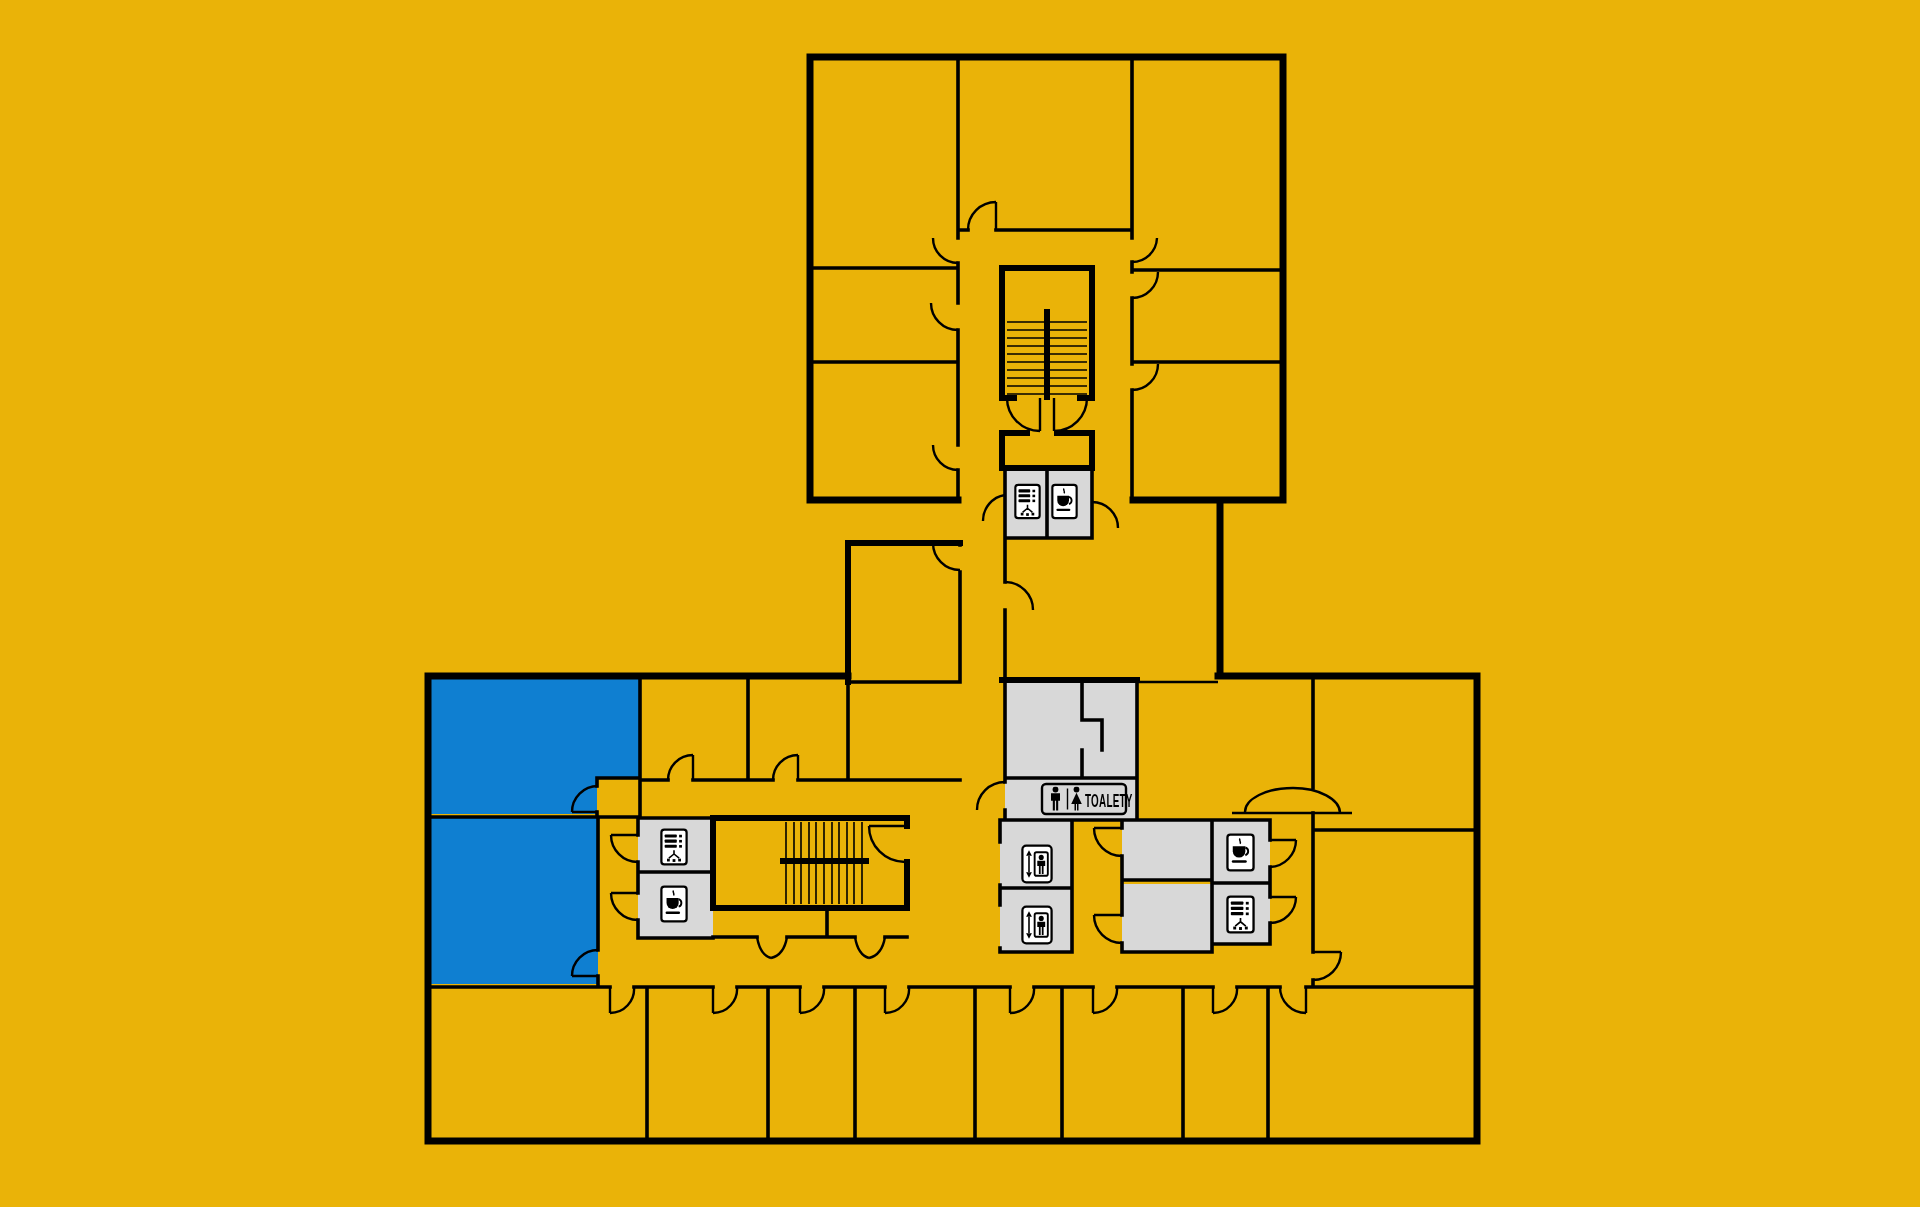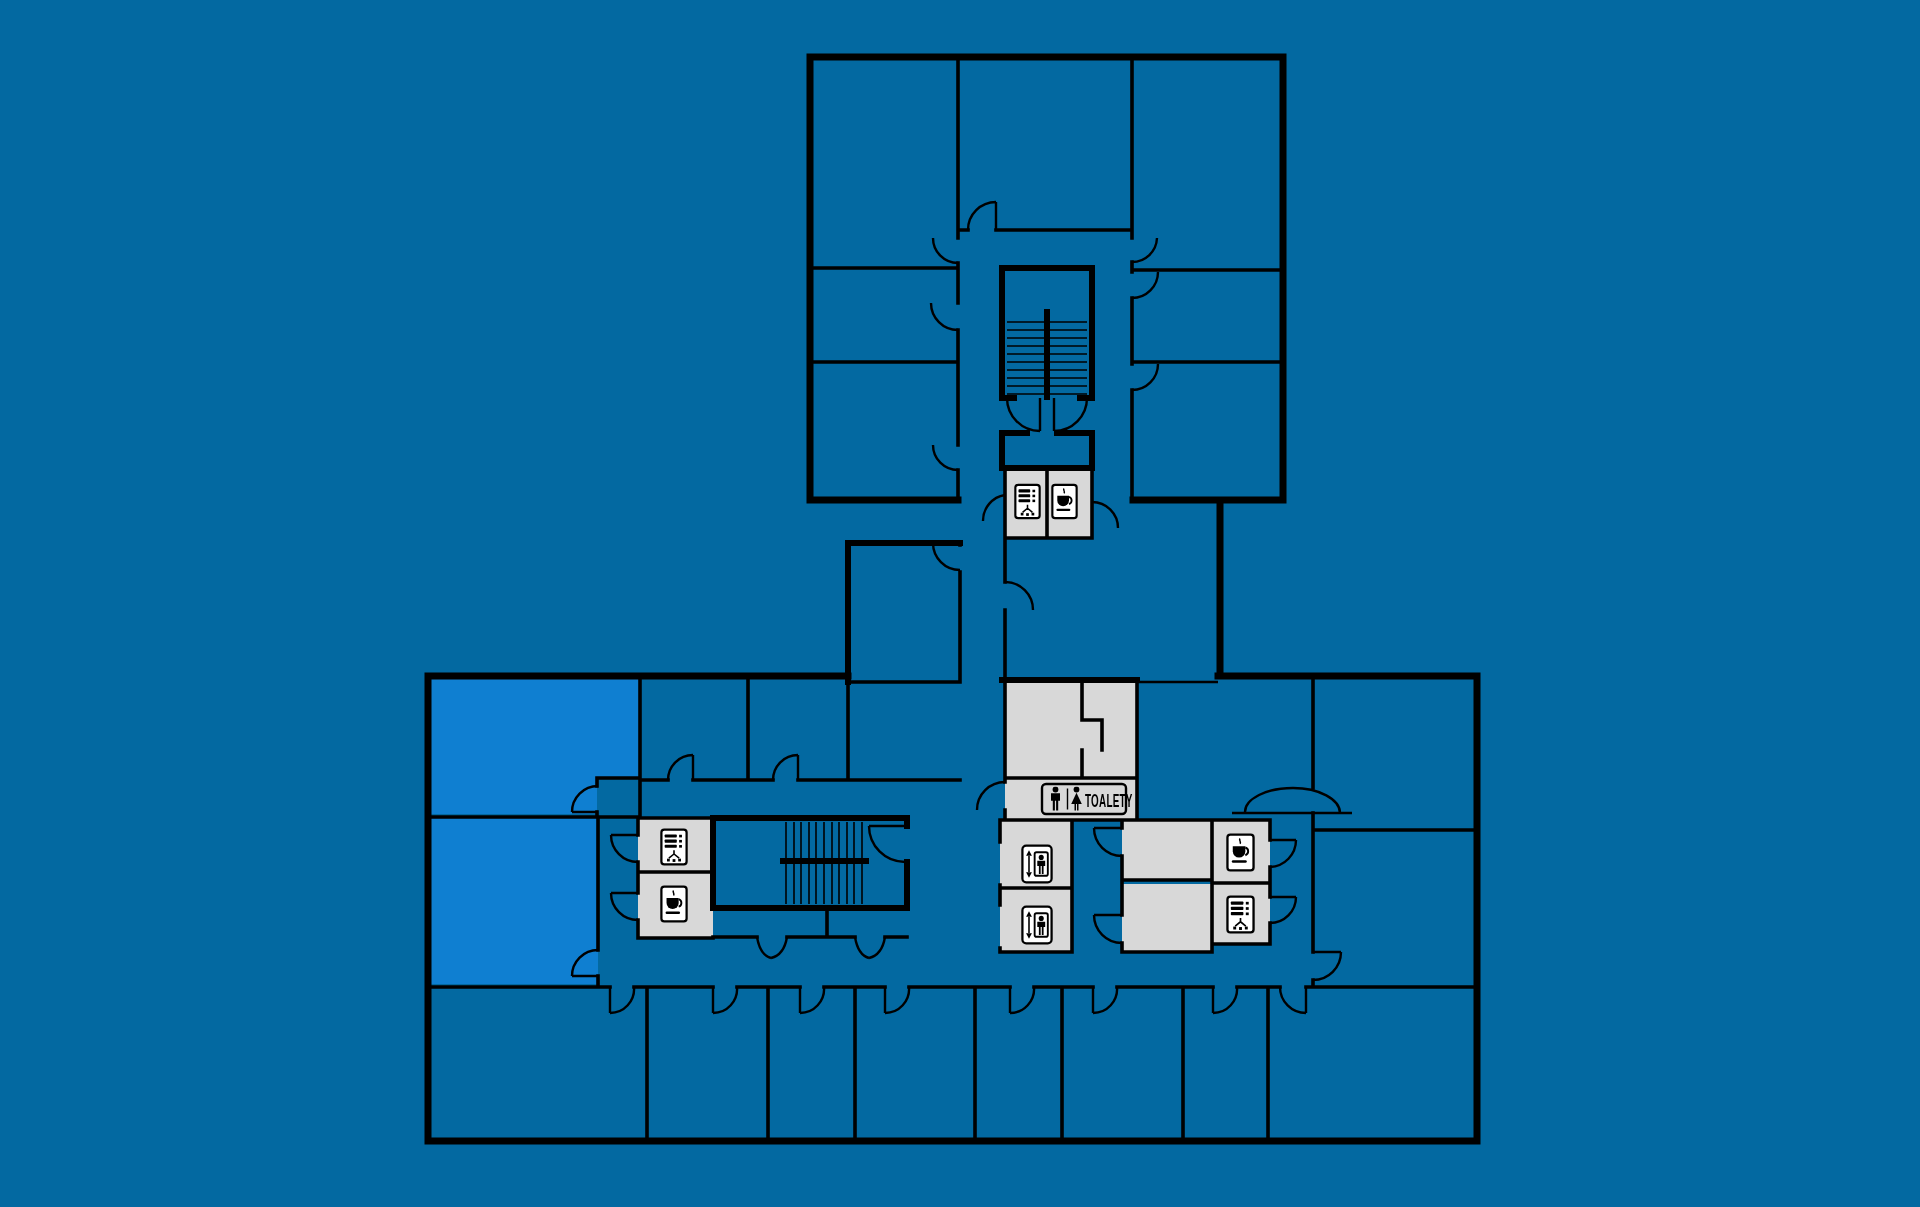--- a/index.html
+++ b/index.html
@@ -1,16 +1,16 @@
 <!DOCTYPE html>
 <html><head>
 <meta charset="utf-8">
 <style>
   html,body{margin:0;padding:0;background:#ffffff;}
-  .stage{position:relative;width:1920px;height:1207px;background:#0369a1;overflow:hidden;
+  .stage{position:relative;width:1920px;height:1207px;background:#eab308;overflow:hidden;
          font-family:"Liberation Sans", sans-serif;}
   .stage svg{position:absolute;left:0;top:0;}
   .w7{stroke:#000;stroke-width:7;fill:none;stroke-linecap:square;}
   .w6{stroke:#000;stroke-width:6;fill:none;stroke-linecap:square;}
   .w4{stroke:#000;stroke-width:3.6;fill:none;stroke-linecap:square;}
   .arc{stroke:#000;stroke-width:2.4;fill:none;stroke-linecap:butt;}
   .t{stroke:#000;stroke-width:1.6;fill:none;}
   .signtext{font-weight:bold;font-size:19px;letter-spacing:.5px;}
 </style>
 </head>

